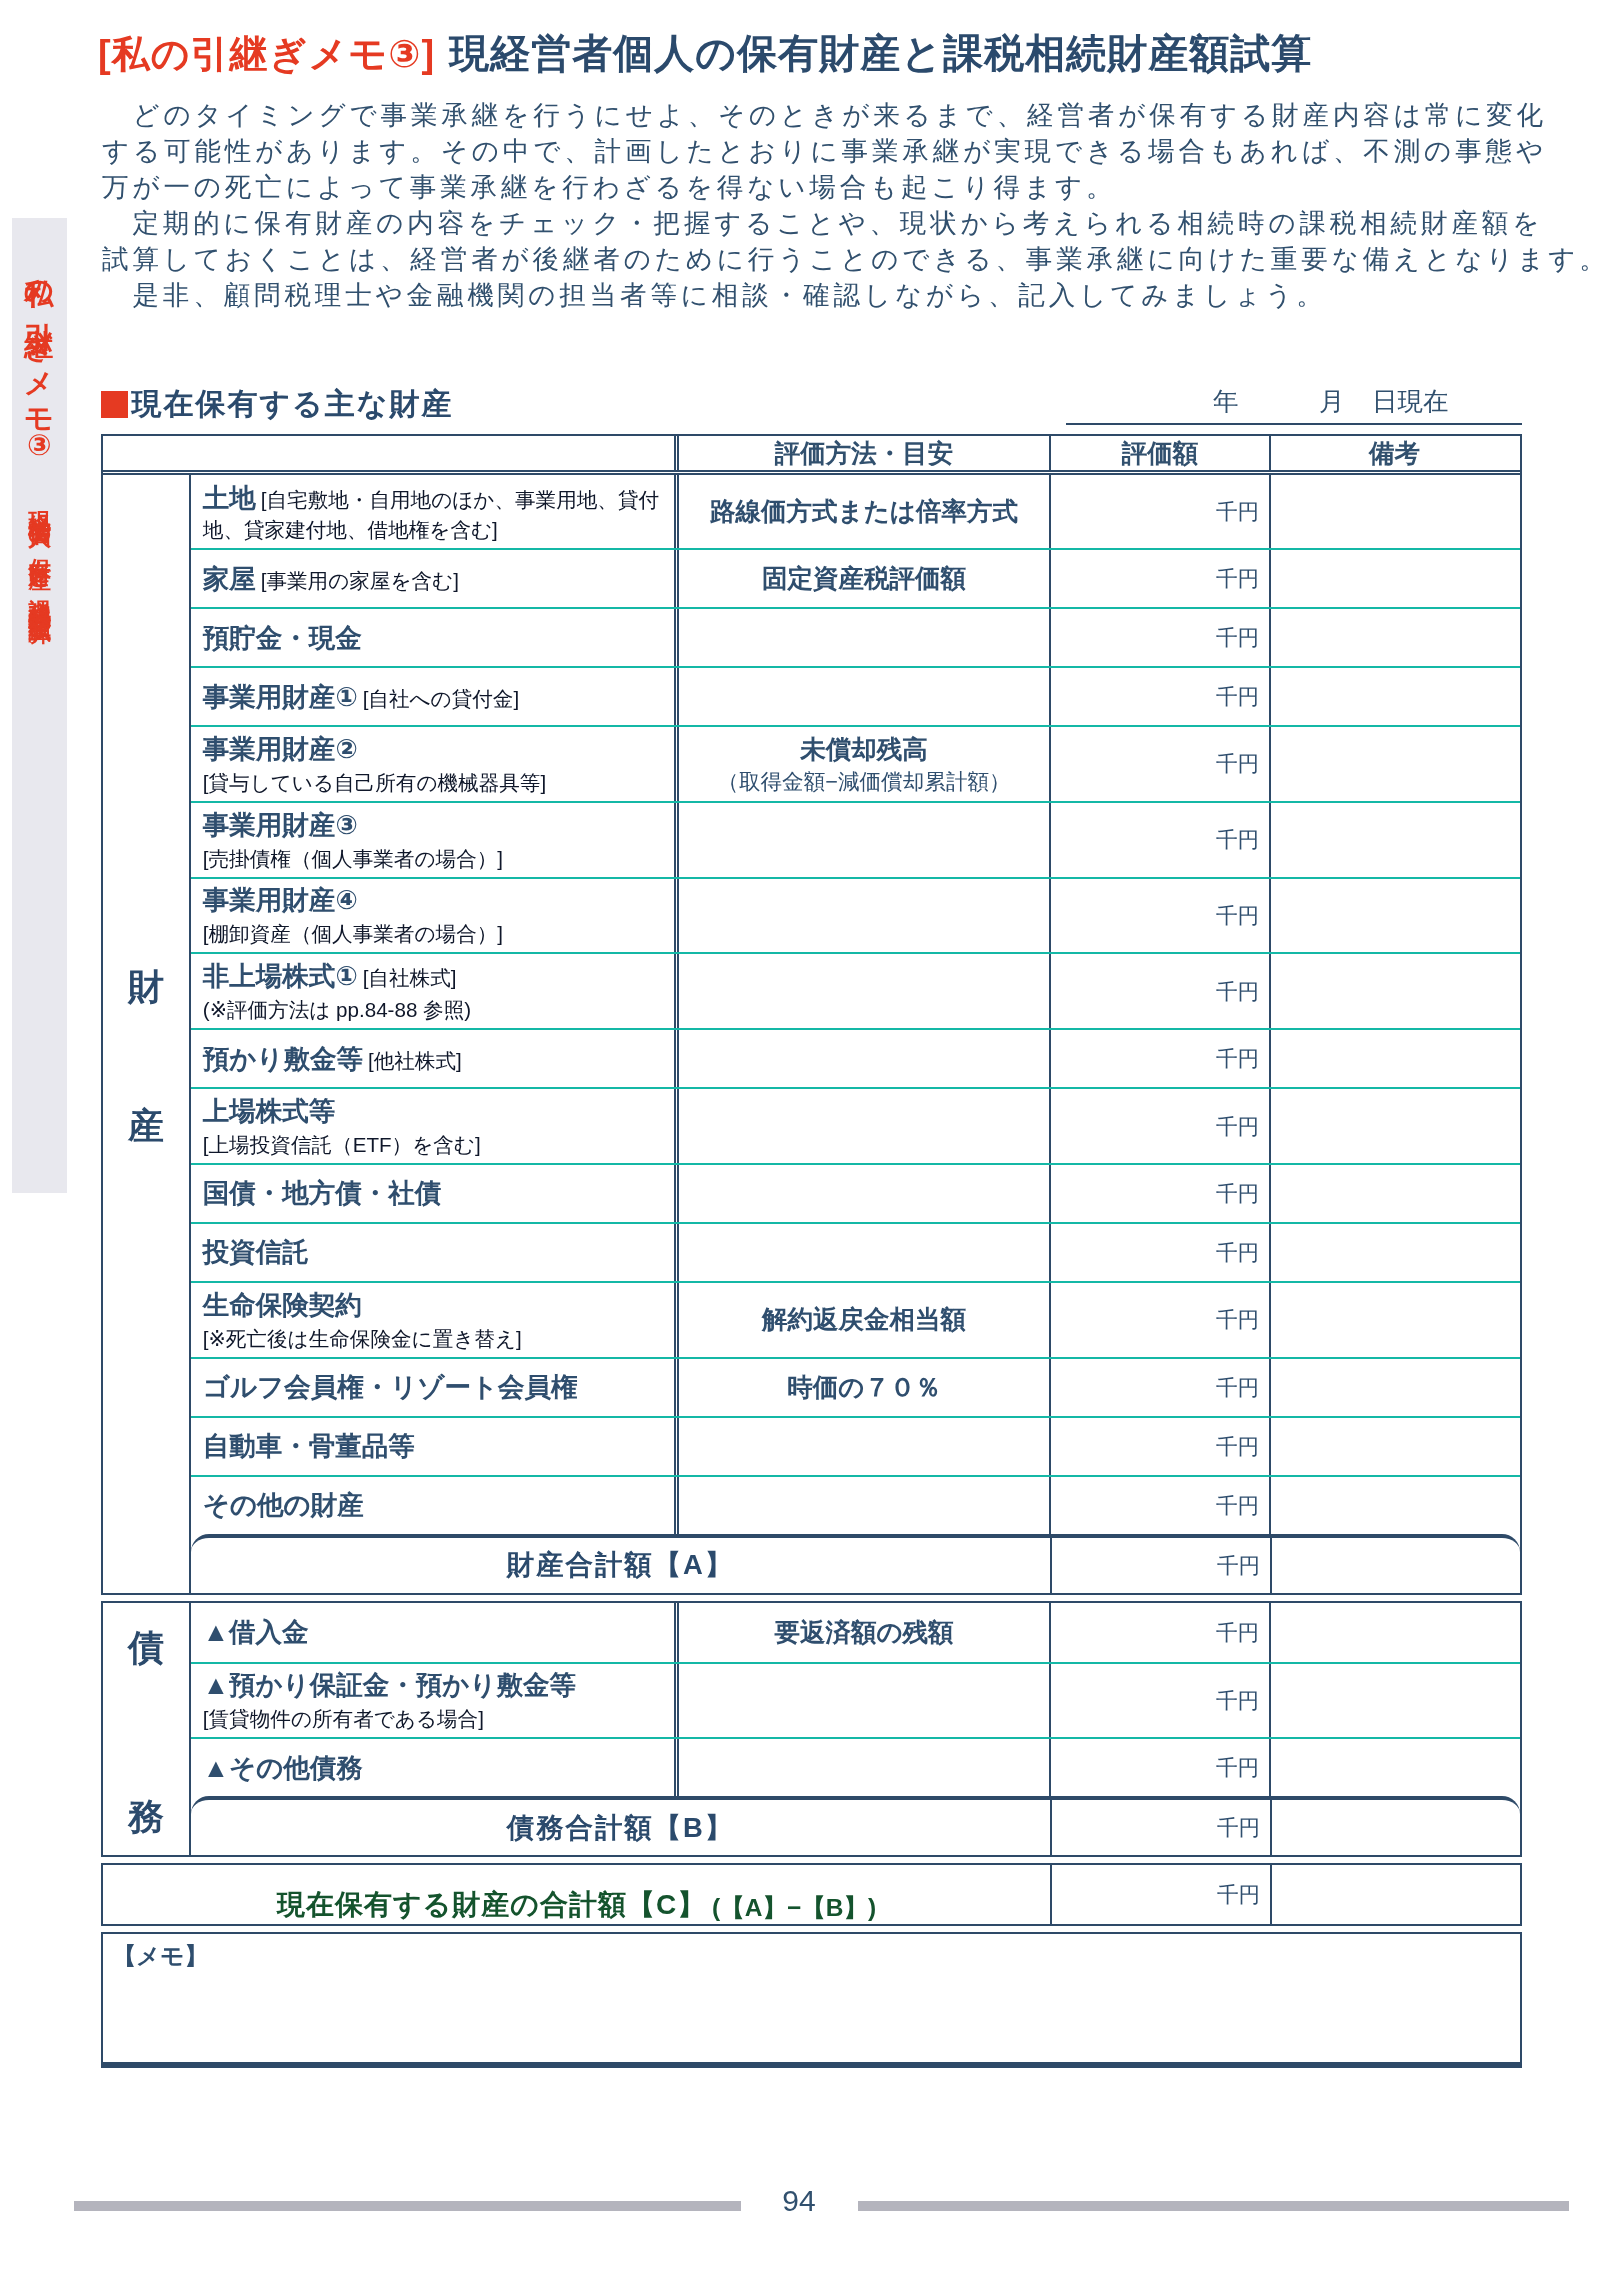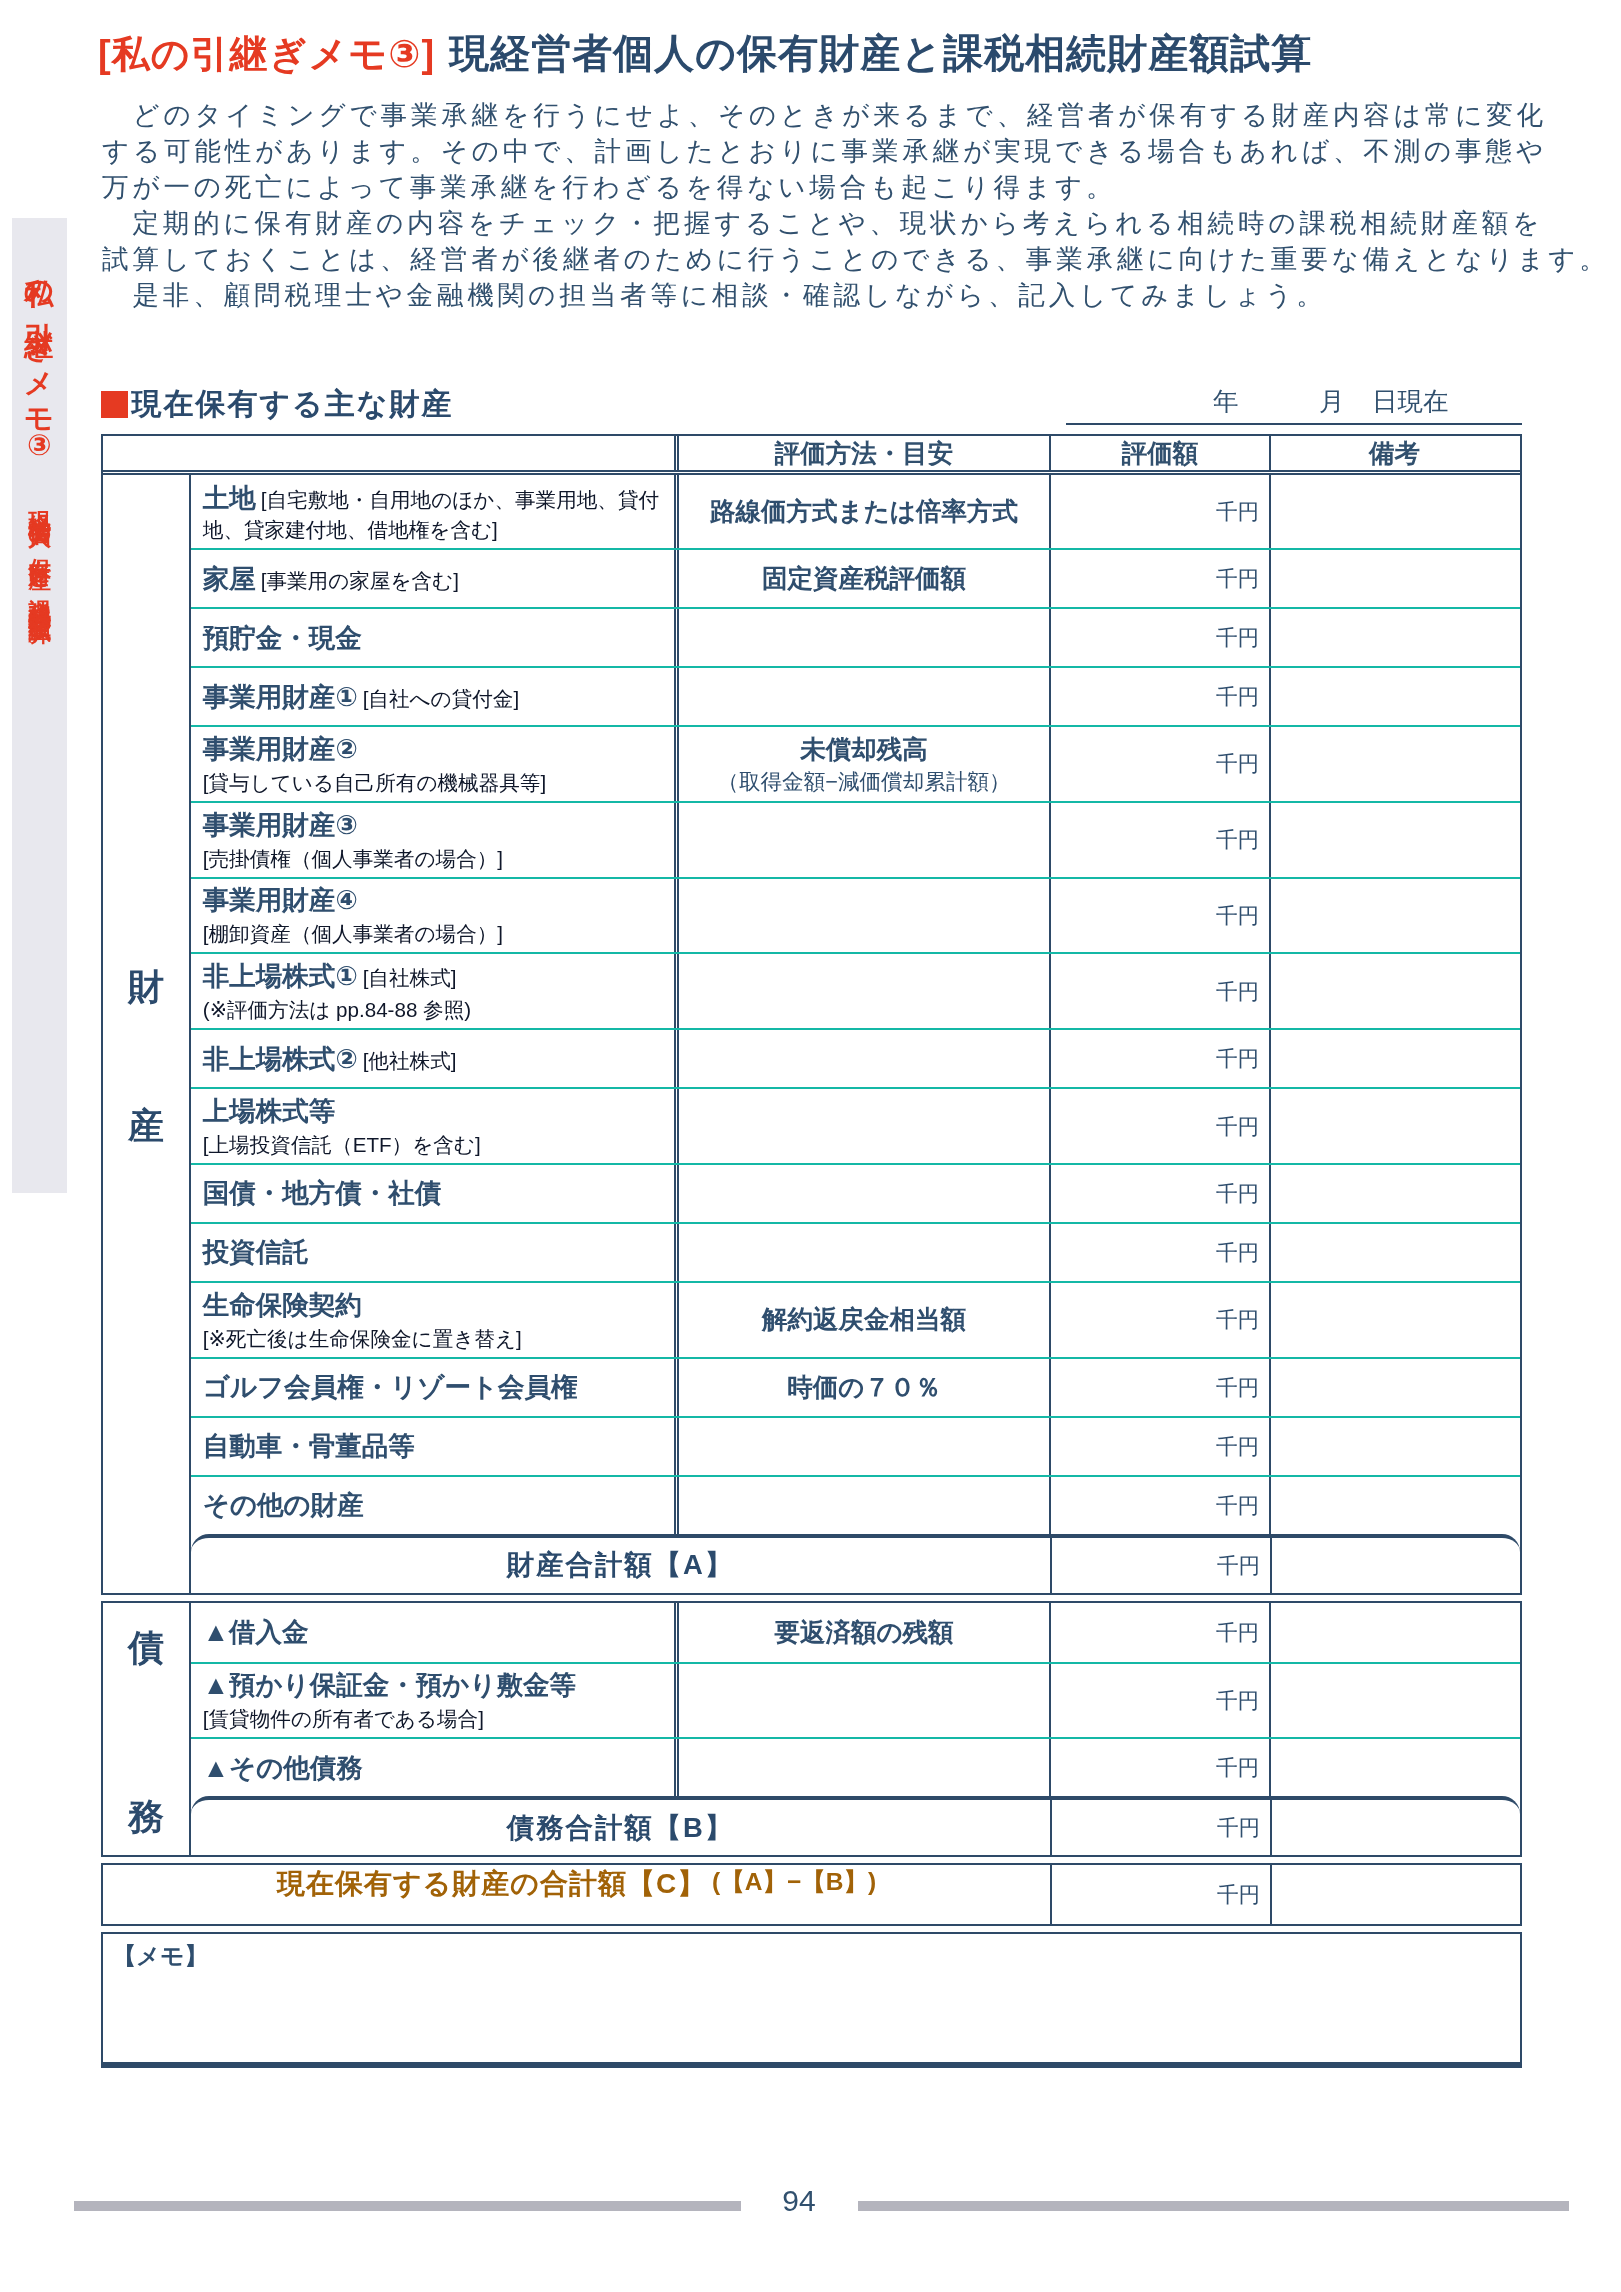--- a/index.html
+++ b/index.html
@@ -59,21 +59,21 @@
   .item-note.block { margin-left:0; margin-top:2px; }
   .c-method { border-right:2px solid #2e4a68; display:flex; flex-direction:column; justify-content:center; align-items:center; text-align:center; padding:2px 3.9px; }
   .m1 { font-size:25.5px; font-weight:600; color:#2f4e6e; }
   .m2 { font-size:21.6px; font-weight:500; color:#2f4e6e; }
   .c-amount { border-right:2px solid #2e4a68; display:flex; align-items:center; justify-content:flex-end; padding-right:9.8px; }
   .unit { font-size:21.6px; color:#2f4e6e; }
   .c-remarks { }
   .c-total-label { border-right:2px solid #2e4a68; display:flex; align-items:center; justify-content:center; font-size:27.4px; font-weight:800; color:#2b4a6c; letter-spacing:2px; }
   
   .tbl-c .trow-c { display:grid; grid-template-columns:949px 220px 247px; min-height:59px; }
-  .c-grand-label { border-right:2px solid #2e4a68; display:flex; align-items:flex-start; justify-content:center; color:#a16207; }
+  .c-grand-label { border-right:2px solid #2e4a68; display:flex; align-items:flex-end; justify-content:center; color:#14532d; }
   .grand-main { font-size:28px; font-weight:800; letter-spacing:1px; }
   .grand-formula { font-size:24.5px; font-weight:600; margin-left:5.9px; }
   
   .memo { border:2.9px solid #2e4a68; border-bottom:6.9px solid #2e4a68; height:136px; padding:5.9px 9.8px; }
   .memo-label { font-size:23.5px; font-weight:600; color:#2f4e6e; }
   
   .footer-bar { position:absolute; top:2201px; height:9.8px; background:#b4b4bd; }
   .footer-bar.left { left:74px; width:667px; }
   .footer-bar.right { left:858px; width:711px; }
   .page-number { position:absolute; left:740px; top:2184px; width:118px; text-align:center; font-size:30px; font-weight:400; color:#31506e; font-family:"Liberation Sans","DejaVu Sans",sans-serif; }
@@ -225,21 +225,21 @@
             </div>
             <div class="cell c-method"></div>
             <div class="cell c-amount">
                 <span class="unit">千円</span>
               </div>
             <div class="cell c-remarks"></div>
           </div>
 
           <div class="trow">
             <div class="cell c-item">
-              <div class="item-line"><span class="item-main">非上場株式②</span><span class="item-note">[他社株式]</span></div>
+              <div class="item-line"><span class="item-main">預かり敷金等</span><span class="item-note">[他社株式]</span></div>
             </div>
             <div class="cell c-method"></div>
             <div class="cell c-amount">
                 <span class="unit">千円</span>
               </div>
             <div class="cell c-remarks"></div>
           </div>
 
           <div class="trow tall">
             <div class="cell c-item">

